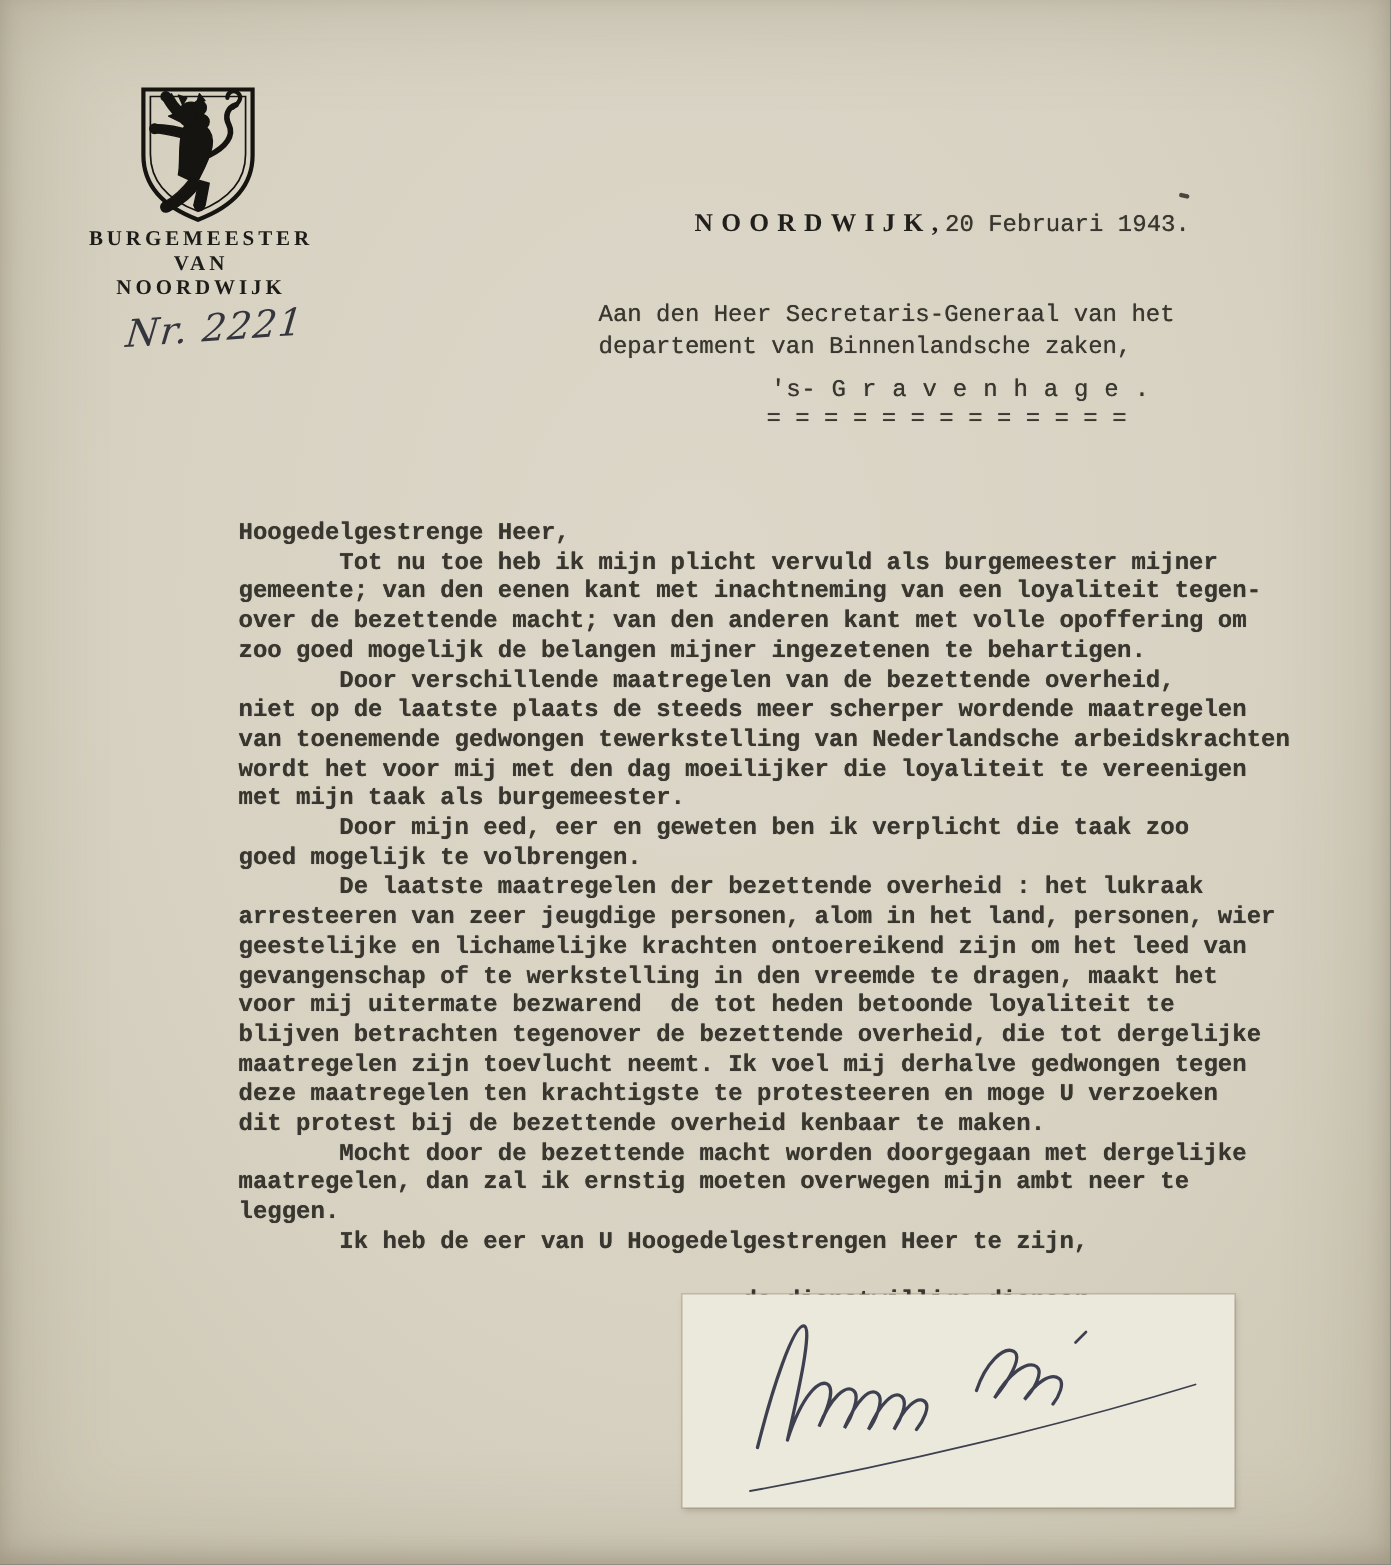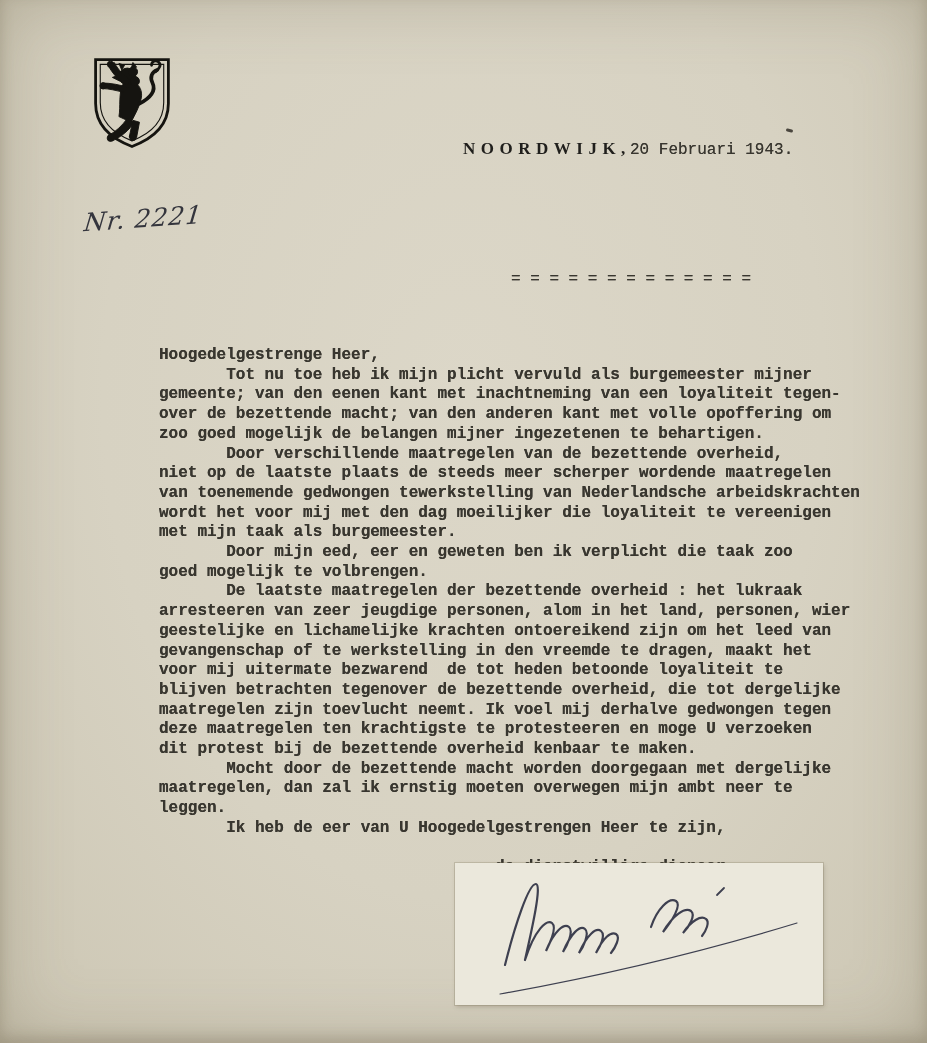--- a/index.html
+++ b/index.html
@@ -61,27 +61,35 @@
         <path d="M40,68 C34,76 28,82 20,86 L24,92 C33,88 43,80 47,72 Z"></path>
         <circle cx="22" cy="89" r="3.6"></circle>
         <path d="M46,70 L42,88 L50,88 L53,72 Z"></path>
         <circle cx="46" cy="88" r="3.6"></circle>
         <path d="M53,52 C65,46 71,38 67,30 C64,24 66,18 72,16" fill="none" stroke-width="4" stroke-linecap="round"></path>
         <path d="M70,18 C75,14 77,10 73,7 C70,5 66,7 66,11" fill="none" stroke-width="3" stroke-linecap="round"></path>
       </g>
     </svg>
   </div>
 
+  <div class="office">
+    <div>BURGEMEESTER</div>
+    <div>VAN</div>
+    <div>NOORDWIJK</div>
+  </div>
 
   <div class="refnum">Nr. 2221</div>
 
   <div class="place">NOORDWIJK,</div>
   <div class="date type">20 Februari 1943.</div>
   <div class="speck"></div>
 
+  <div class="recipient type"><span>Aan den Heer Secretaris-Generaal van het</span>
+<span>departement van Binnenlandsche zaken,</span></div>
+  <div class="city type">'s- G r a v e n h a g e .</div>
   <div class="city-line type">= = = = = = = = = = = = =</div>
 
   <pre class="body-text type">Hoogedelgestrenge Heer,
        Tot nu toe heb ik mijn plicht vervuld als burgemeester mijner
 gemeente; van den eenen kant met inachtneming van een loyaliteit tegen-
 over de bezettende macht; van den anderen kant met volle opoffering om
 zoo goed mogelijk de belangen mijner ingezetenen te behartigen.
        Door verschillende maatregelen van de bezettende overheid,
 niet op de laatste plaats de steeds meer scherper wordende maatregelen
 van toenemende gedwongen tewerkstelling van Nederlandsche arbeidskrachten

